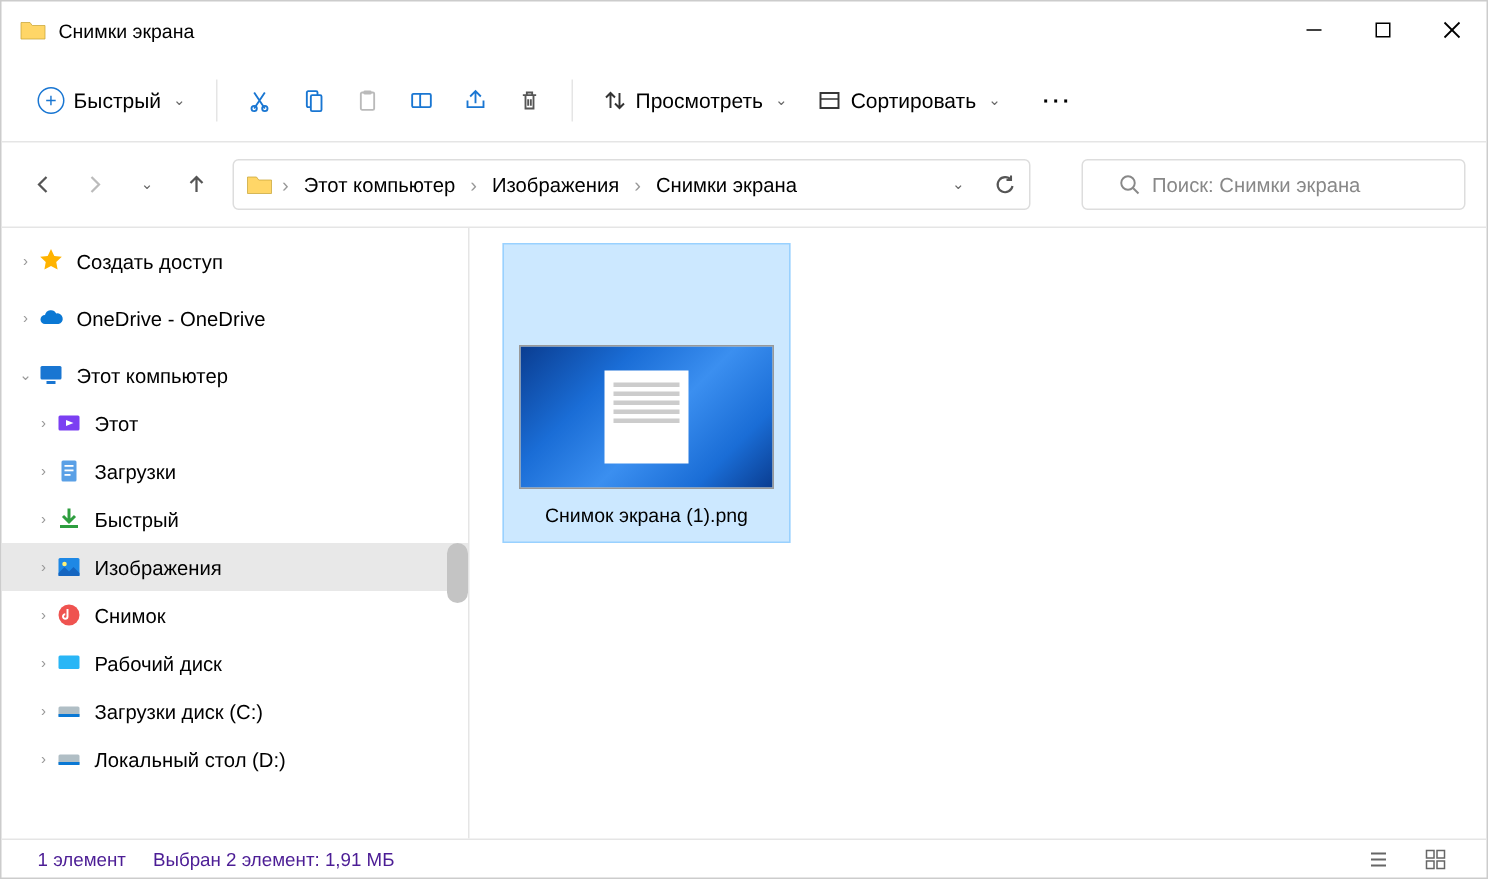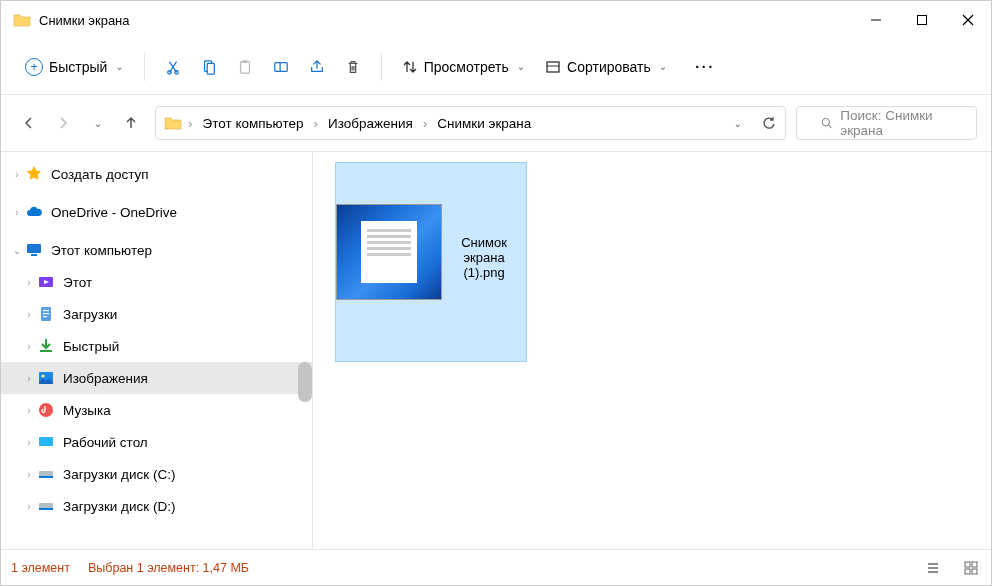--- a/index.html
+++ b/index.html
@@ -14,37 +14,37 @@
 .tb-sep { width: 1px; height: 28px; background: #e5e5e5; margin: 0 10px; }
 .plus-circle { width: 18px; height: 18px; border: 1.2px solid #1976d2; border-radius: 50%; display: flex; align-items: center; justify-content: center; color: #1976d2; font-size: 13px; line-height: 1; }
 .addrbar { height: 56px; display: flex; align-items: center; padding: 0 14px; gap: 10px; }
 .nav-arrows { display: flex; align-items: center; gap: 6px; }
 .nav-btn { width: 28px; height: 28px; display: flex; align-items: center; justify-content: center; color: #666; }
 .nav-btn.disabled { color: #bbb; }
 .breadcrumb { flex: 1; height: 34px; border: 1px solid #ddd; border-radius: 4px; display: flex; align-items: center; padding: 0 8px; gap: 4px; font-size: 13.5px; }
 .crumb { padding: 0 4px; }
 .bc-sep { color: #999; padding: 0 2px; }
 .breadcrumb .spacer { flex: 1; }
-.searchbox { width: 181px; height: 34px; border: 1px solid #ddd; border-radius: 4px; display: flex; align-items: center; padding: 0 24px; gap: 8px; color: #888; font-size: 13.5px; }
+.searchbox { width: 256px; height: 34px; border: 1px solid #ddd; border-radius: 4px; display: flex; align-items: center; padding: 0 24px; gap: 8px; color: #888; font-size: 13.5px; margin-left: 24px; }
 .main { flex: 1; display: flex; border-top: 1px solid #e5e5e5; min-height: 0; }
 .sidebar { width: 312px; border-right: 1px solid #e5e5e5; overflow: auto; padding: 6px 0; position: relative; }
 .side-scroll { position: absolute; right: 0; top: 210px; width: 14px; height: 40px; background: #c4c4c4; border-radius: 7px; }
 .tree-item { height: 32px; display: flex; align-items: center; font-size: 13.5px; padding-right: 8px; }
 .tree-item.active { background: #e8e8e8; }
 .chev { width: 16px; display: flex; justify-content: center; color: #999; font-size: 10px; }
 .tree-icon { width: 18px; height: 18px; margin-right: 8px; display: flex; align-items: center; justify-content: center; }
 .pad0 { padding-left: 8px; }
 .pad1 { padding-left: 20px; }
 .content { flex: 1; padding: 10px 22px; display: flex; align-items: flex-start; }
-.file-tile { width: 192px; height: 200px; background: #cce8ff; border: 1px solid #99d1ff; display: flex; flex-direction: row; align-items: center; justify-content: flex-end; padding-bottom: 10px; }
+.file-tile { width: 192px; height: 200px; background: #cce8ff; border: 1px solid #99d1ff; display: flex; flex-direction: column; align-items: center; justify-content: flex-end; padding-bottom: 10px; }
 .thumb { width: 170px; height: 96px; margin-bottom: 10px; border: 1px solid #999; background: linear-gradient(135deg,#0a3d91 0%, #1a6dd6 30%, #3b8ff0 55%, #1a6dd6 80%, #0a3d91 100%); display: flex; align-items: center; justify-content: center; position: relative; }
 .thumb-inner { width: 56px; height: 62px; background: #fff; position: relative;}
 .thumb-inner::before { content:""; position:absolute; left:6px; top:8px; right:6px; height:3px; background:#ccc; box-shadow:0 6px 0 #ccc,0 12px 0 #ccc,0 18px 0 #ccc,0 24px 0 #ccc; }
 .file-name { font-size: 13px; text-align: center; }
-.statusbar { height: 36px; border-top: 1px solid #e5e5e5; display: flex; align-items: center; padding: 0 10px; font-size: 12.5px; color: #c2410c; gap: 18px; }
+.statusbar { height: 26px; border-top: 1px solid #e5e5e5; display: flex; align-items: center; padding: 0 24px; font-size: 12.5px; color: #4c1d95; gap: 18px; }
 .statusbar .spacer { flex: 1; }
 .view-toggle { width: 20px; height: 18px; display: flex; align-items: center; justify-content: center; color: #666; }
 svg { display: block; }
 .chev-down { font-size: 10px; color: #666; margin-left: 2px; }
 </style>
 </head>
 <body>
 
 <div class="titlebar">
   <span class="folder-glyph">
@@ -258,67 +258,67 @@
       <span>Изображения</span>
     </div>
     <div class="tree-item pad1">
       <span class="chev">›</span>
       <span class="tree-icon">
           <svg viewBox="0 0 18 18">
             <circle cx="9" cy="9" r="7" fill="#ef5350"></circle>
             <path d="M8 5 v5 a1.5 1.5 0 1 1-1.5-1.5" fill="none" stroke="#fff" stroke-width="1.3"></path>
           </svg>
         </span>
-      <span>Музыка</span>
+      <span>Снимок</span>
     </div>
     <div class="tree-item pad1">
       <span class="chev">›</span>
       <span class="tree-icon">
           <svg viewBox="0 0 18 18">
             <rect x="2" y="4" width="14" height="9" rx="1" fill="#29b6f6"></rect>
           </svg>
         </span>
-      <span>Рабочий стол</span>
+      <span>Рабочий диск</span>
     </div>
     <div class="tree-item pad1">
       <span class="chev">›</span>
       <span class="tree-icon">
           <svg viewBox="0 0 18 18">
             <rect x="2" y="6" width="14" height="7" rx="1" fill="#b0bec5"></rect>
             <rect x="2" y="11" width="14" height="2" fill="#0a78d4"></rect>
           </svg>
         </span>
       <span>Загрузки диск (C:)</span>
     </div>
     <div class="tree-item pad1">
       <span class="chev">›</span>
       <span class="tree-icon">
           <svg viewBox="0 0 18 18">
             <rect x="2" y="6" width="14" height="7" rx="1" fill="#b0bec5"></rect>
             <rect x="2" y="11" width="14" height="2" fill="#0a78d4"></rect>
           </svg>
         </span>
-      <span>Загрузки диск (D:)</span>
+      <span>Локальный стол (D:)</span>
     </div>
     <div class="side-scroll"></div>
   </div>
 
   <div class="content">
     <div class="file-tile">
       <div class="thumb">
           <div class="thumb-inner"></div>
         </div>
       <div class="file-name">Снимок экрана (1).png</div>
     </div>
   </div>
 </div>
 
 <div class="statusbar">
   <span>1 элемент</span>
-  <span>Выбран 1 элемент: 1,47 МБ</span>
+  <span>Выбран 2 элемент: 1,91 МБ</span>
   <span class="spacer"></span>
   <span class="view-toggle">
       <svg width="14" height="14" viewBox="0 0 14 14">
         <path d="M2 3 h10 M2 7 h10 M2 11 h10" stroke="#666" stroke-width="1.3"></path>
       </svg>
     </span>
   <span class="view-toggle">
       <svg width="14" height="14" viewBox="0 0 14 14">
         <rect x="1" y="1" width="5" height="5" fill="none" stroke="#666"></rect>
         <rect x="8" y="1" width="5" height="5" fill="none" stroke="#666"></rect>

